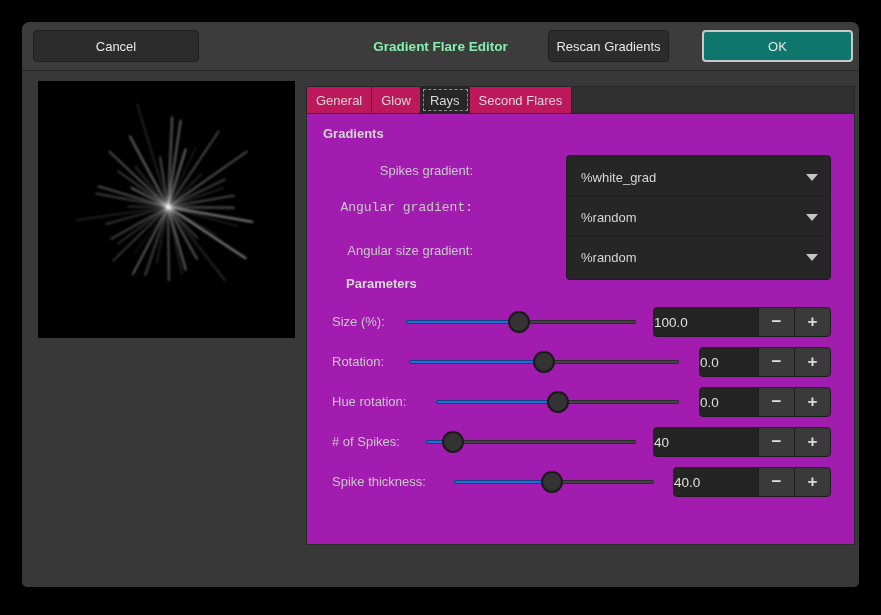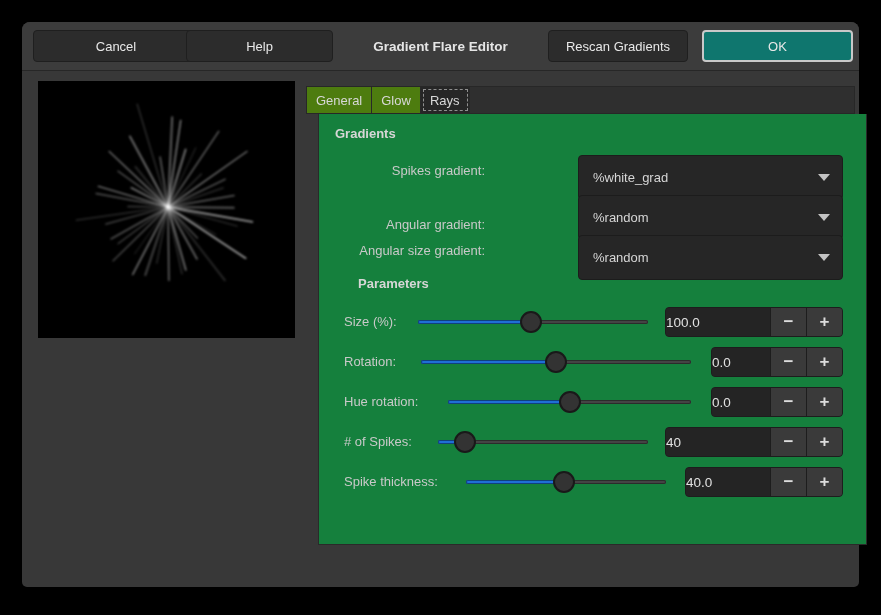--- a/index.html
+++ b/index.html
@@ -20,46 +20,46 @@
   .hbtn{
     position:absolute;top:8px;height:32px;box-sizing:border-box;
     background:#2c2c2c;border:1px solid #1f1f1f;border-radius:4px;
     color:#e8e8e8;font-size:13px;display:flex;align-items:center;justify-content:center;
     cursor:pointer;
   }
   .hbtn.ok{border:2px solid #c9c9c9;background:#0f766e;}
   .win-title{
     position:absolute;top:0;left:0;right:0;height:48px;
     display:flex;align-items:center;justify-content:center;
-    color:#e5e5e5;font-size:13.5px;font-weight:bold;pointer-events:none;
+    color:#86efac;font-size:13.5px;font-weight:bold;pointer-events:none;
   }
   
   .preview{
     position:absolute;left:16px;top:59px;width:257px;height:257px;background:#000;
   }
   
   .notebook{
     position:absolute;left:284px;top:64px;width:549px;height:459px;
   }
   .tabstrip{
     position:absolute;left:0;top:0;width:100%;height:28px;box-sizing:border-box;
     background:#2f2f2f;border:1px solid #272727;border-bottom:1px solid #272727;
     display:flex;align-items:stretch;
   }
   .tab{
     box-sizing:border-box;padding:0 9px;display:flex;align-items:center;
-    background:#4d7c0f;border-right:1px solid #282828;color:#d8d8d8;font-size:13px;
+    background:#be185d;border-right:1px solid #282828;color:#d8d8d8;font-size:13px;
     cursor:pointer;position:relative;
   }
   .tab.active{
     background:#262626;outline:1px dashed #8f8f8f;outline-offset:-3px;
   }
   .panel{
     position:absolute;left:0;top:28px;width:100%;height:431px;box-sizing:border-box;
-    background:#15803d;border:1px solid #2a2a2a;border-top:none;margin-left:12px;
+    background:#a21caf;border:1px solid #2a2a2a;border-top:none;
   }
   .section-title{
     position:absolute;left:16px;color:#d6d6d6;font-size:13px;font-weight:bold;
   }
   
   .grow-label{
     position:absolute;left:16px;width:150px;height:32px;line-height:32px;
     text-align:right;color:#c9c9c9;font-size:13px;
   }
   .combo{
@@ -97,23 +97,22 @@
     font-size:17px;font-weight:bold;cursor:pointer;
   }
 </style>
 </head>
 <body>
 
 <div class="dialog">
 
   <div class="headerbar">
     <div class="hbtn" style="left:11px;width:166px;">Cancel</div>
-    <div class="hbtn" style="left:164px;width:147px;">Help</div>
     <div class="win-title">Gradient Flare Editor</div>
-    <div class="hbtn" style="left:526px;width:140px;">Rescan Gradients</div>
+    <div class="hbtn" style="left:526px;width:121px;">Rescan Gradients</div>
     <div class="hbtn ok" style="left:680px;width:151px;">OK</div>
   </div>
 
   <div class="preview">
     <svg id="flare-svg" width="257" height="257" viewBox="0 0 257 257">
       <defs>
           <filter id="soft" x="-30%" y="-30%" width="160%" height="160%">
         <feGaussianBlur stdDeviation="0.9"></feGaussianBlur>
       </filter>
         </defs>
@@ -160,35 +159,36 @@
           <line x1="130" y1="126" x2="196.1" y2="114.5" stroke="#fff" stroke-opacity="0.36" stroke-width="1.32" stroke-linecap="round"></line>
         </g>
     </svg>
   </div>
 
   <div class="notebook">
     <div class="tabstrip">
       <div class="tab">General</div>
       <div class="tab">Glow</div>
       <div class="tab active">Rays</div>
+      <div class="tab">Second Flares</div>
     </div>
 
     <div class="panel">
 
       <div class="section-title" style="top:12px;">Gradients</div>
 
       <div>
         <div class="grow-label" style="top:41px;">Spikes gradient:</div>
         <div class="combo" style="top:41px;">
           <span class="val">%white_grad</span>
           <span class="arrow"></span>
         </div>
       </div>
       <div>
-        <div class="grow-label" style="top:95px;">Angular gradient:</div>
+        <div class="grow-label" style="top:78px;font-family:Liberation Mono, monospace;">Angular gradient:</div>
         <div class="combo" style="top:81px;">
           <span class="val">%random</span>
           <span class="arrow"></span>
         </div>
       </div>
       <div>
         <div class="grow-label" style="top:121px;">Angular size gradient:</div>
         <div class="combo" style="top:121px;">
           <span class="val">%random</span>
           <span class="arrow"></span>

